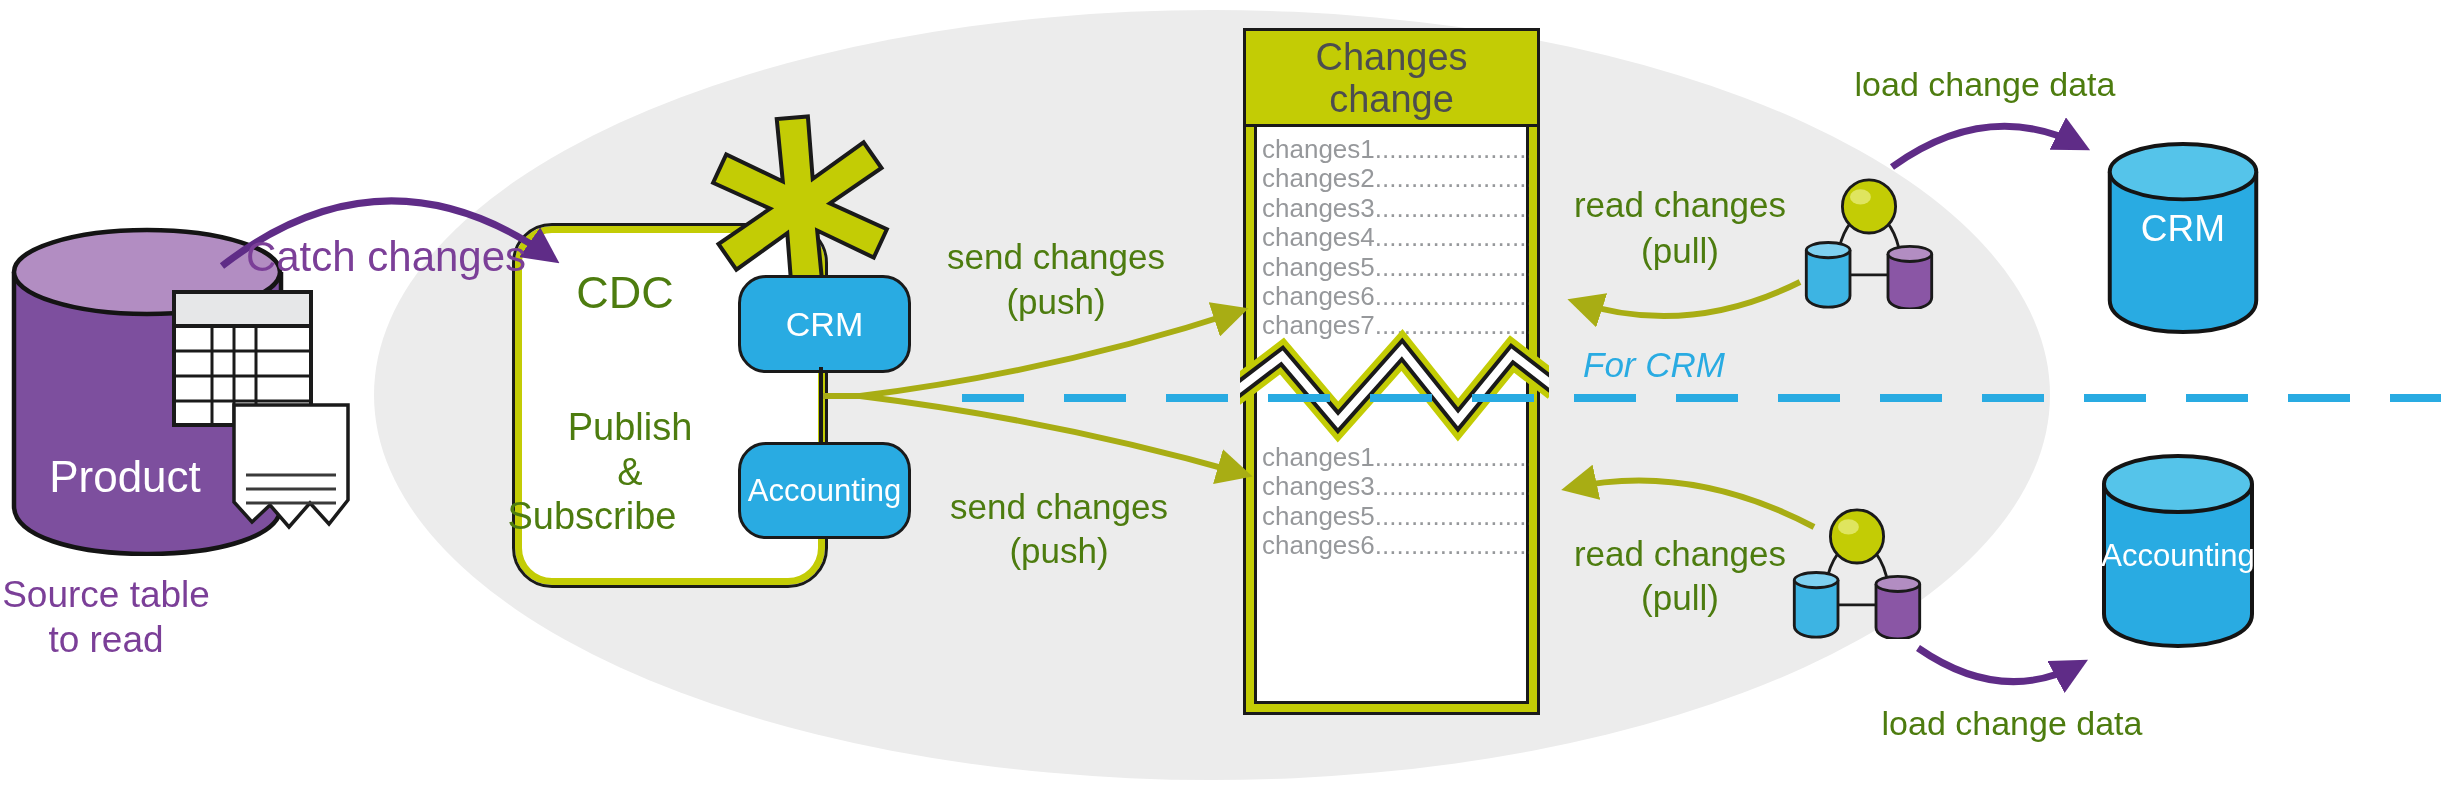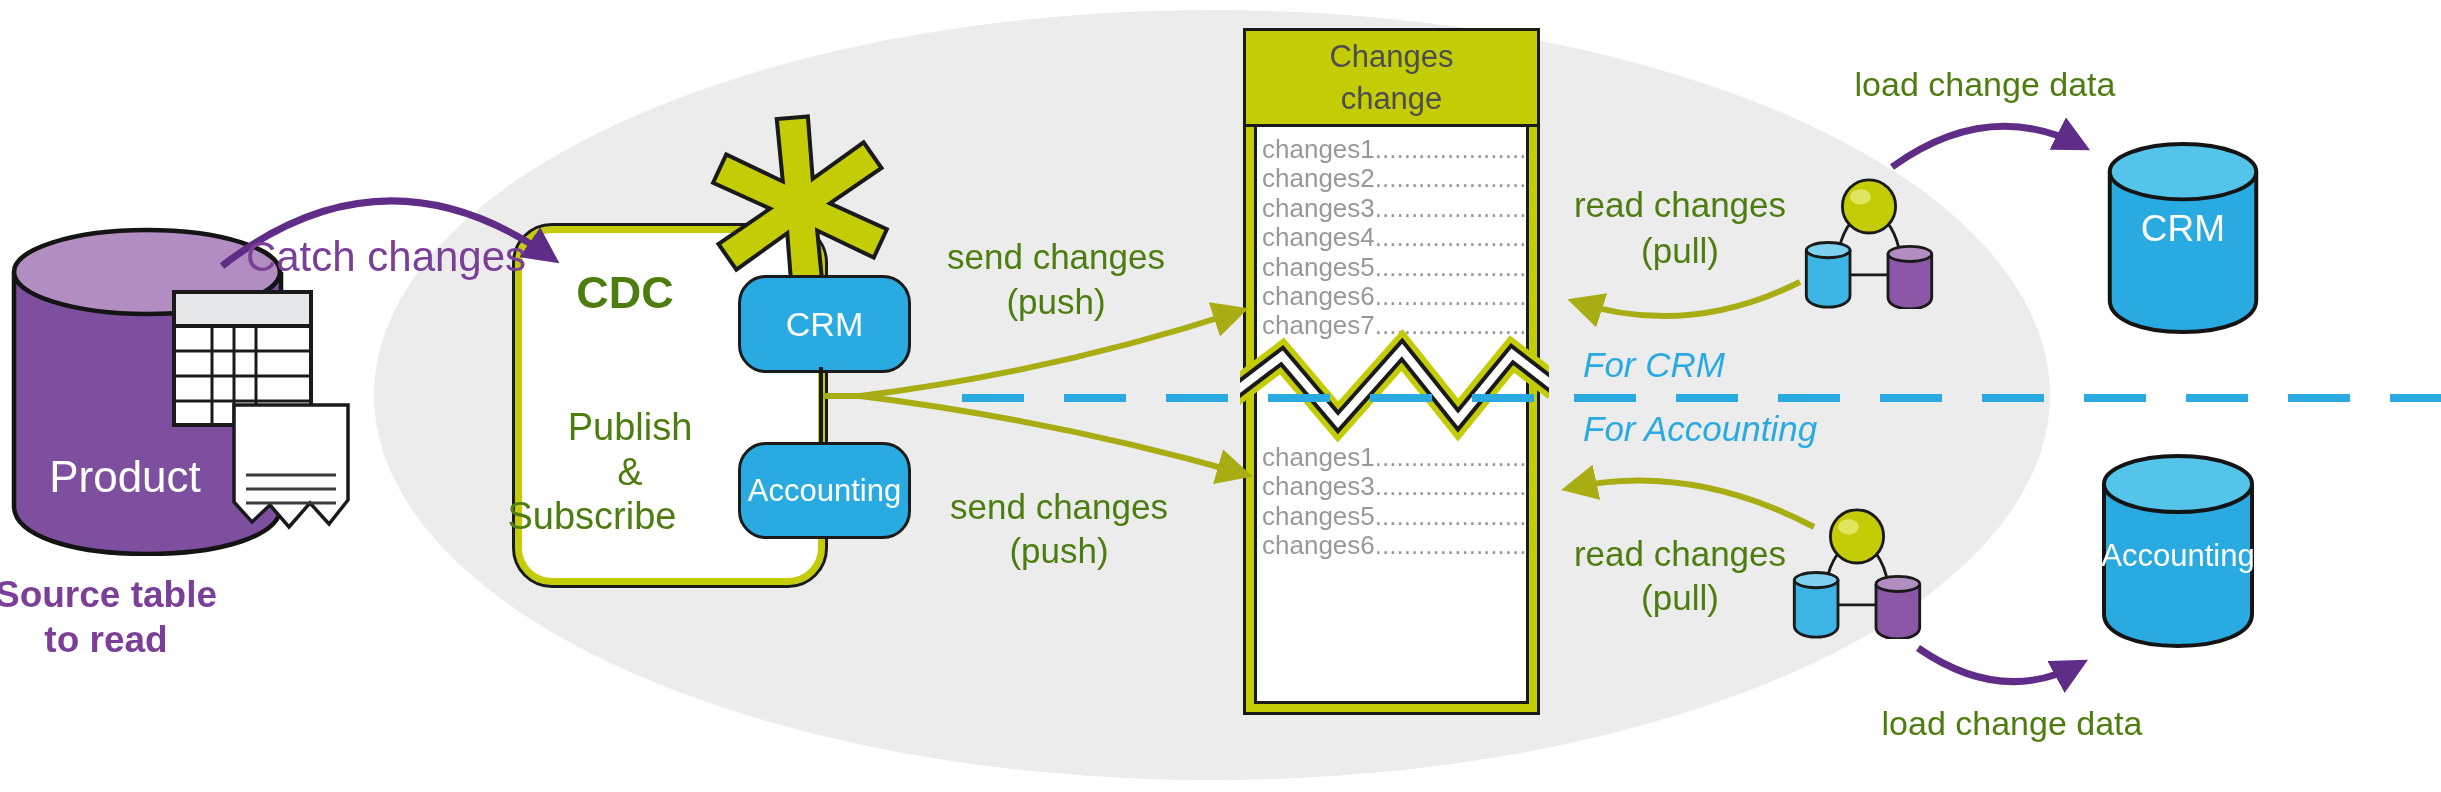--- a/index.html
+++ b/index.html
@@ -10,41 +10,41 @@
   .abs{position:absolute;}
   svg{display:block;}
   .lbl{
     position:absolute;transform:translate(-50%,-50%);white-space:nowrap;
     color:#4d7c0f;line-height:1.08;
   }
   .lbl-left{position:absolute;transform:translateY(-50%);white-space:nowrap;line-height:1.05;}
   .purple{color:#7b3f98;}
   .blue-i{color:#29abe2;font-style:italic;margin-left:16px;}
   .white{color:#ffffff;}
-  .bold{font-weight:bold;}
+  .bold{font-weight:normal;}
 
   .cdc-box{
     position:absolute;left:512px;top:223px;width:310px;height:359px;
     background:#ffffff;border:3px solid #1a1a1a;border-radius:40px;
     box-shadow:inset 0 0 0 7px #c3cc05;z-index:1;
   }
   .badge{
     position:absolute;background:#29abe2;border:3px solid #1a1a1a;border-radius:28px;
     display:flex;align-items:center;justify-content:center;color:#fff;z-index:3;
   }
   .changes-table{
     position:absolute;left:1243px;top:28px;width:297px;height:687px;
     background:#ffffff;border:3px solid #1a1a1a;
     box-shadow:inset 0 0 0 8px #c3cc05, inset 0 0 0 11px #1a1a1a;
     z-index:2;box-sizing:border-box;
   }
   .ct-header{
     position:absolute;left:0;top:0;right:0;height:93px;background:#c3cc05;
     border-bottom:3px solid #1a1a1a;display:flex;flex-direction:column;
-    align-items:center;justify-content:center;color:#4c4d4f;font-size:31px;line-height:42px;
+    align-items:center;justify-content:center;color:#4c4d4f;font-size:38px;line-height:42px;
   }
   .ct-rows{position:absolute;left:16px;right:8px;}
   .ct-row{height:29.4px;line-height:29.4px;font-size:26px;color:#96989b;overflow:hidden;}
   .z0{z-index:0}.z1{z-index:1}.z2{z-index:2}.z5{z-index:5}
 </style>
 </head>
 <body>
 
 <div class="canvas">
 
@@ -134,21 +134,20 @@
     </svg>
     <div class="ct-rows" style="top:412px">
       <div class="ct-row">changes1......................</div>
       <div class="ct-row">changes3......................</div>
       <div class="ct-row">changes5......................</div>
       <div class="ct-row">changes6......................</div>
     </div>
   </div>
 
   <div class="lbl-left blue-i" style="left:1567px;top:365px;font-size:35px;z-index:6">For CRM</div>
-  <div class="lbl-left blue-i" style="left:1567px;top:429px;font-size:35px;z-index:6">For Accounting</div>
 
   <div class="lbl" style="left:1680px;top:205px;font-size:35px;z-index:6">read changes</div>
   <div class="lbl" style="left:1680px;top:251px;font-size:35px;z-index:6">(pull)</div>
   <div class="lbl" style="left:1680px;top:554px;font-size:35px;z-index:6">read changes</div>
   <div class="lbl" style="left:1680px;top:598px;font-size:35px;z-index:6">(pull)</div>
 
   <div class="lbl" style="left:1985px;top:84px;font-size:34px;z-index:6">load change data</div>
   <div class="lbl" style="left:2012px;top:723px;font-size:34px;z-index:6">load change data</div>
 
   <svg class="abs z2" style="left:1793px;top:176px" width="152" height="133" viewBox="0 0 160 140">

